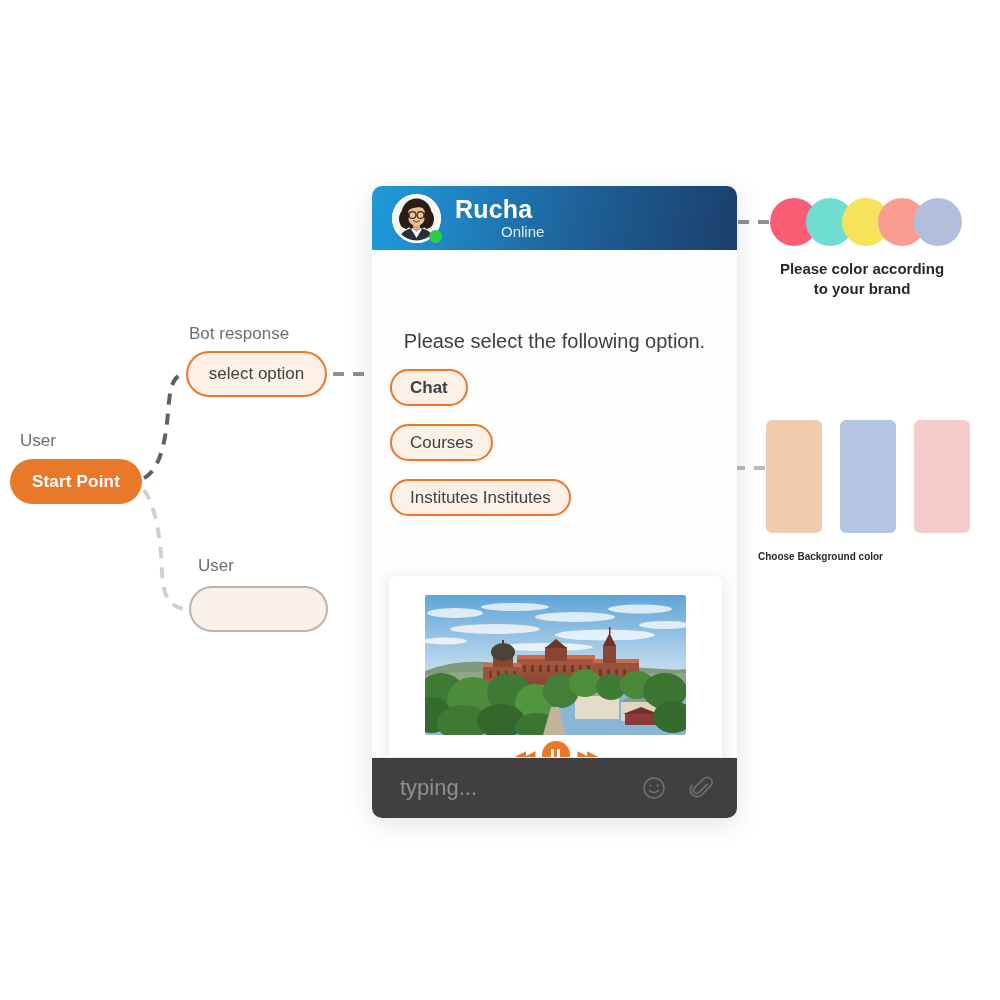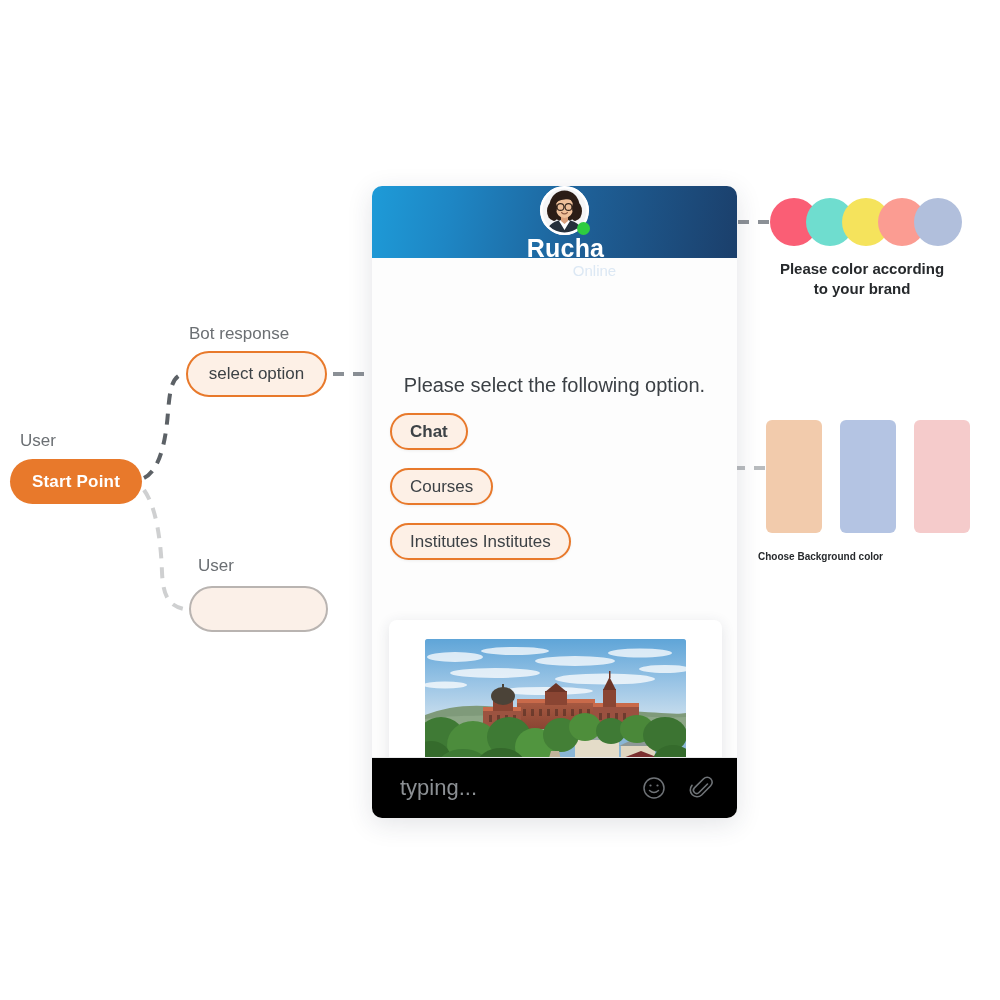--- a/index.html
+++ b/index.html
@@ -89,27 +89,26 @@
     width: 365px;
     height: 632px;
     border-radius: 10px;
     background: #FDFDFD;
     box-shadow: 0 6px 26px rgba(40,50,70,.13);
     overflow: hidden;
   }
 
   #chat-header {
     position: relative;
-    height: 72px;
+    height: 64px;
     background: linear-gradient(100deg, #1E9BD8 0%, #1E86C4 22%, #1E5F96 58%, #1B3F6B 100%);
     display: flex;
     align-items: center;
     padding-left: 20px;
     box-sizing: border-box;
-    flex-direction: column;
   }
 
   #avatar-wrap {
     position: relative;
     width: 49px;
     height: 49px;
     flex: 0 0 auto;
   }
   #avatar {
     width: 49px;
@@ -142,21 +141,20 @@
     font-size: 15px;
     margin-top: 2px;
     margin-left: 46px;
   }
 
   #chat-body {
     position: relative;
     height: 507px;
     background: #FDFDFD;
     box-sizing: border-box;
-    margin-top: 36px;
   }
 
   #prompt-text {
     position: absolute;
     left: 16px;
     top: 80px;
     width: 333px;
     text-align: center;
     font-size: 20px;
     color: #3b4045;
@@ -258,21 +256,21 @@
     border-radius: 3px;
   }
 
   
   #chat-input-bar {
     position: absolute;
     left: 0;
     bottom: 0;
     width: 365px;
     height: 61px;
-    background: #000000;
+    background: #404040;
     border-top: 1px solid #e9eaeb;
     box-sizing: border-box;
     display: flex;
     align-items: center;
   }
   #typing-placeholder {
     margin-left: 28px;
     font-size: 22px;
     color: #8c9094;
     flex: 1 1 auto;

